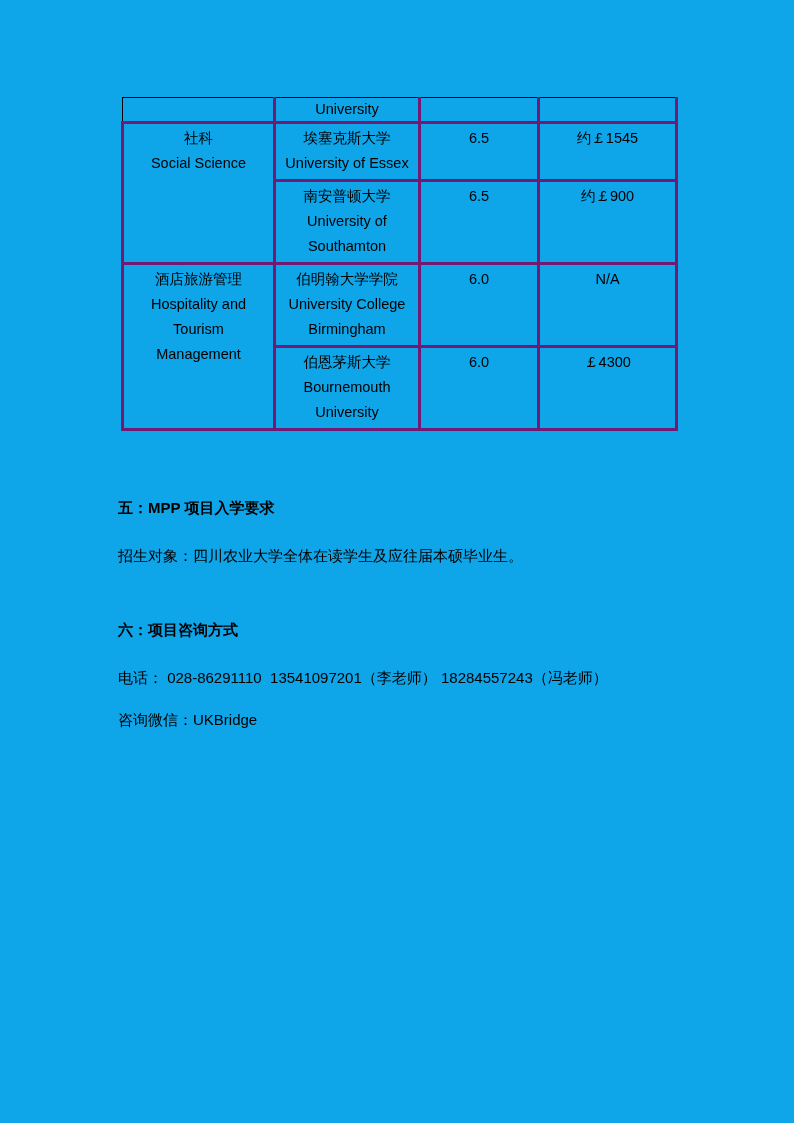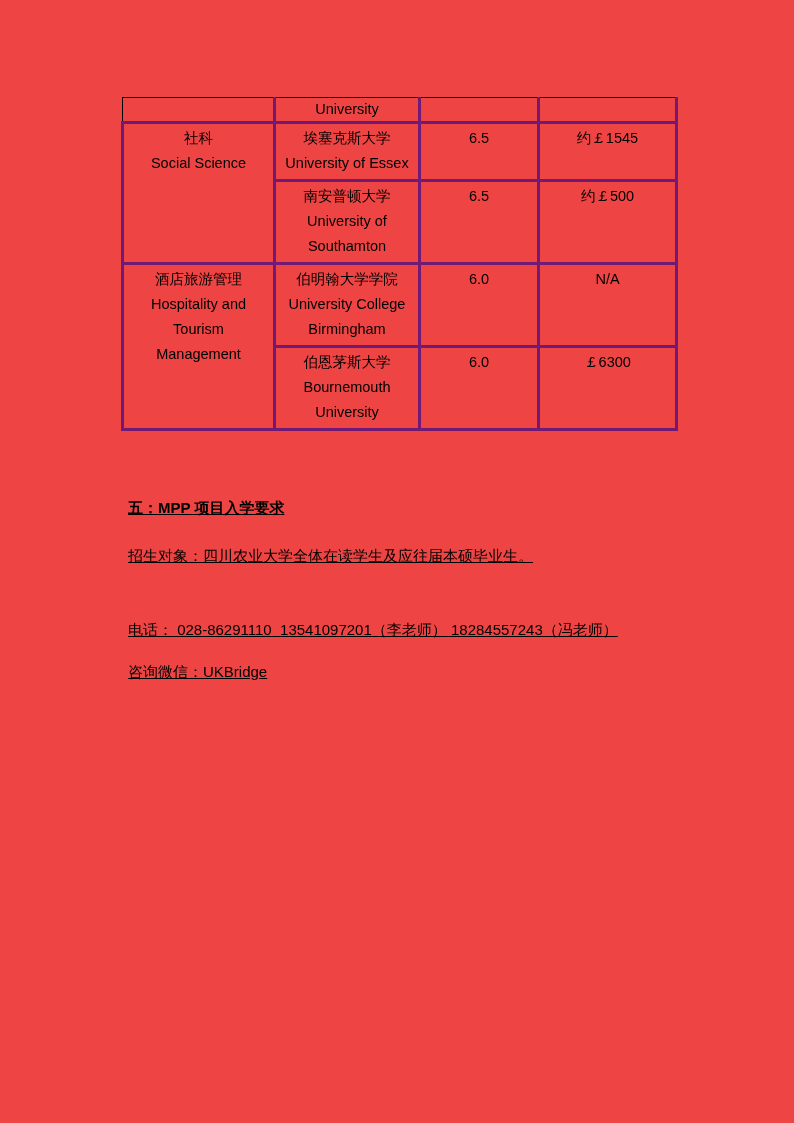--- a/index.html
+++ b/index.html
@@ -4,21 +4,21 @@
 <style>
   html, body {
     margin: 0;
     padding: 0;
     background: #ffffff;
   }
   .page {
     position: relative;
     width: 794px;
     height: 1123px;
-    background: #ef4444;
+    background: #0ea5e9;
     color: #000000;
     font-family: "Liberation Sans", "DejaVu Sans", sans-serif;
     overflow: hidden;
   }
 
   
   table.uni-table {
     position: absolute;
     left: 121px;
     top: 97px;
@@ -46,24 +46,23 @@
     border-left: 1px solid #000000;
   }
   tr.row-cont   { height: 25px; }
   tr.row-h55    { height: 55px; }
   tr.row-h78    { height: 78px; }
   tr.row-h77    { height: 77px; }
 
   
   .text-block {
     position: absolute;
-    left: 128px;
+    left: 118px;
     top: 500px;
     width: 620px;
-    text-decoration: underline;
   }
   .text-block p {
     margin: 0 0 26px 0;
     font-size: 15px;
     line-height: 16px;
     white-space: pre;
   }
   .text-block p.heading {
     font-weight: bold;
     margin-bottom: 32px;
@@ -99,45 +98,46 @@
         <td>埃塞克斯大学
 University of Essex</td>
         <td>6.5</td>
         <td>约￡1545</td>
       </tr>
       <tr class="row-h78">
         <td>南安普顿大学
 University of
 Southamton</td>
         <td>6.5</td>
-        <td>约￡500</td>
+        <td>约￡900</td>
       </tr>
 
       <tr class="row-h78">
         <td rowspan="2">酒店旅游管理
 Hospitality and
 Tourism
 Management</td>
         <td>伯明翰大学学院
 University College
 Birmingham</td>
         <td>6.0</td>
         <td>N/A</td>
       </tr>
       <tr class="row-h77">
         <td>伯恩茅斯大学
 Bournemouth
 University</td>
         <td>6.0</td>
-        <td>￡6300</td>
+        <td>￡4300</td>
       </tr>
     </tbody>
   </table>
 
   <div class="text-block">
     <p class="heading">五：MPP 项目入学要求</p>
     <p class="gap-after">招生对象：四川农业大学全体在读学生及应往届本硕毕业生。</p>
 
+    <p class="heading">六：项目咨询方式</p>
     <p>电话： 028-86291110  13541097201（李老师） 18284557243（冯老师）</p>
     <p>咨询微信：UKBridge</p>
   </div>
 
 </div>
 
 </body></html>

